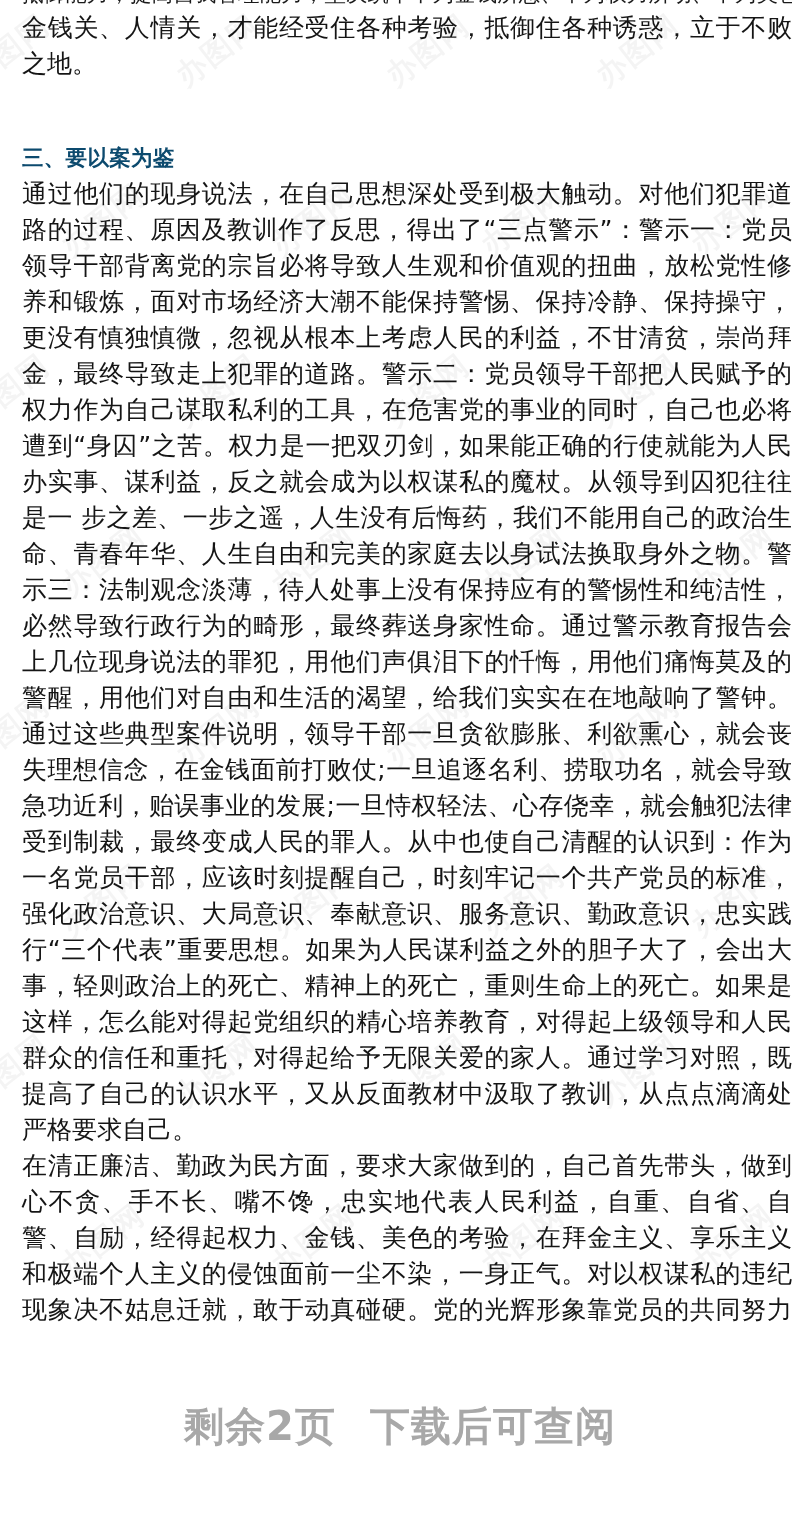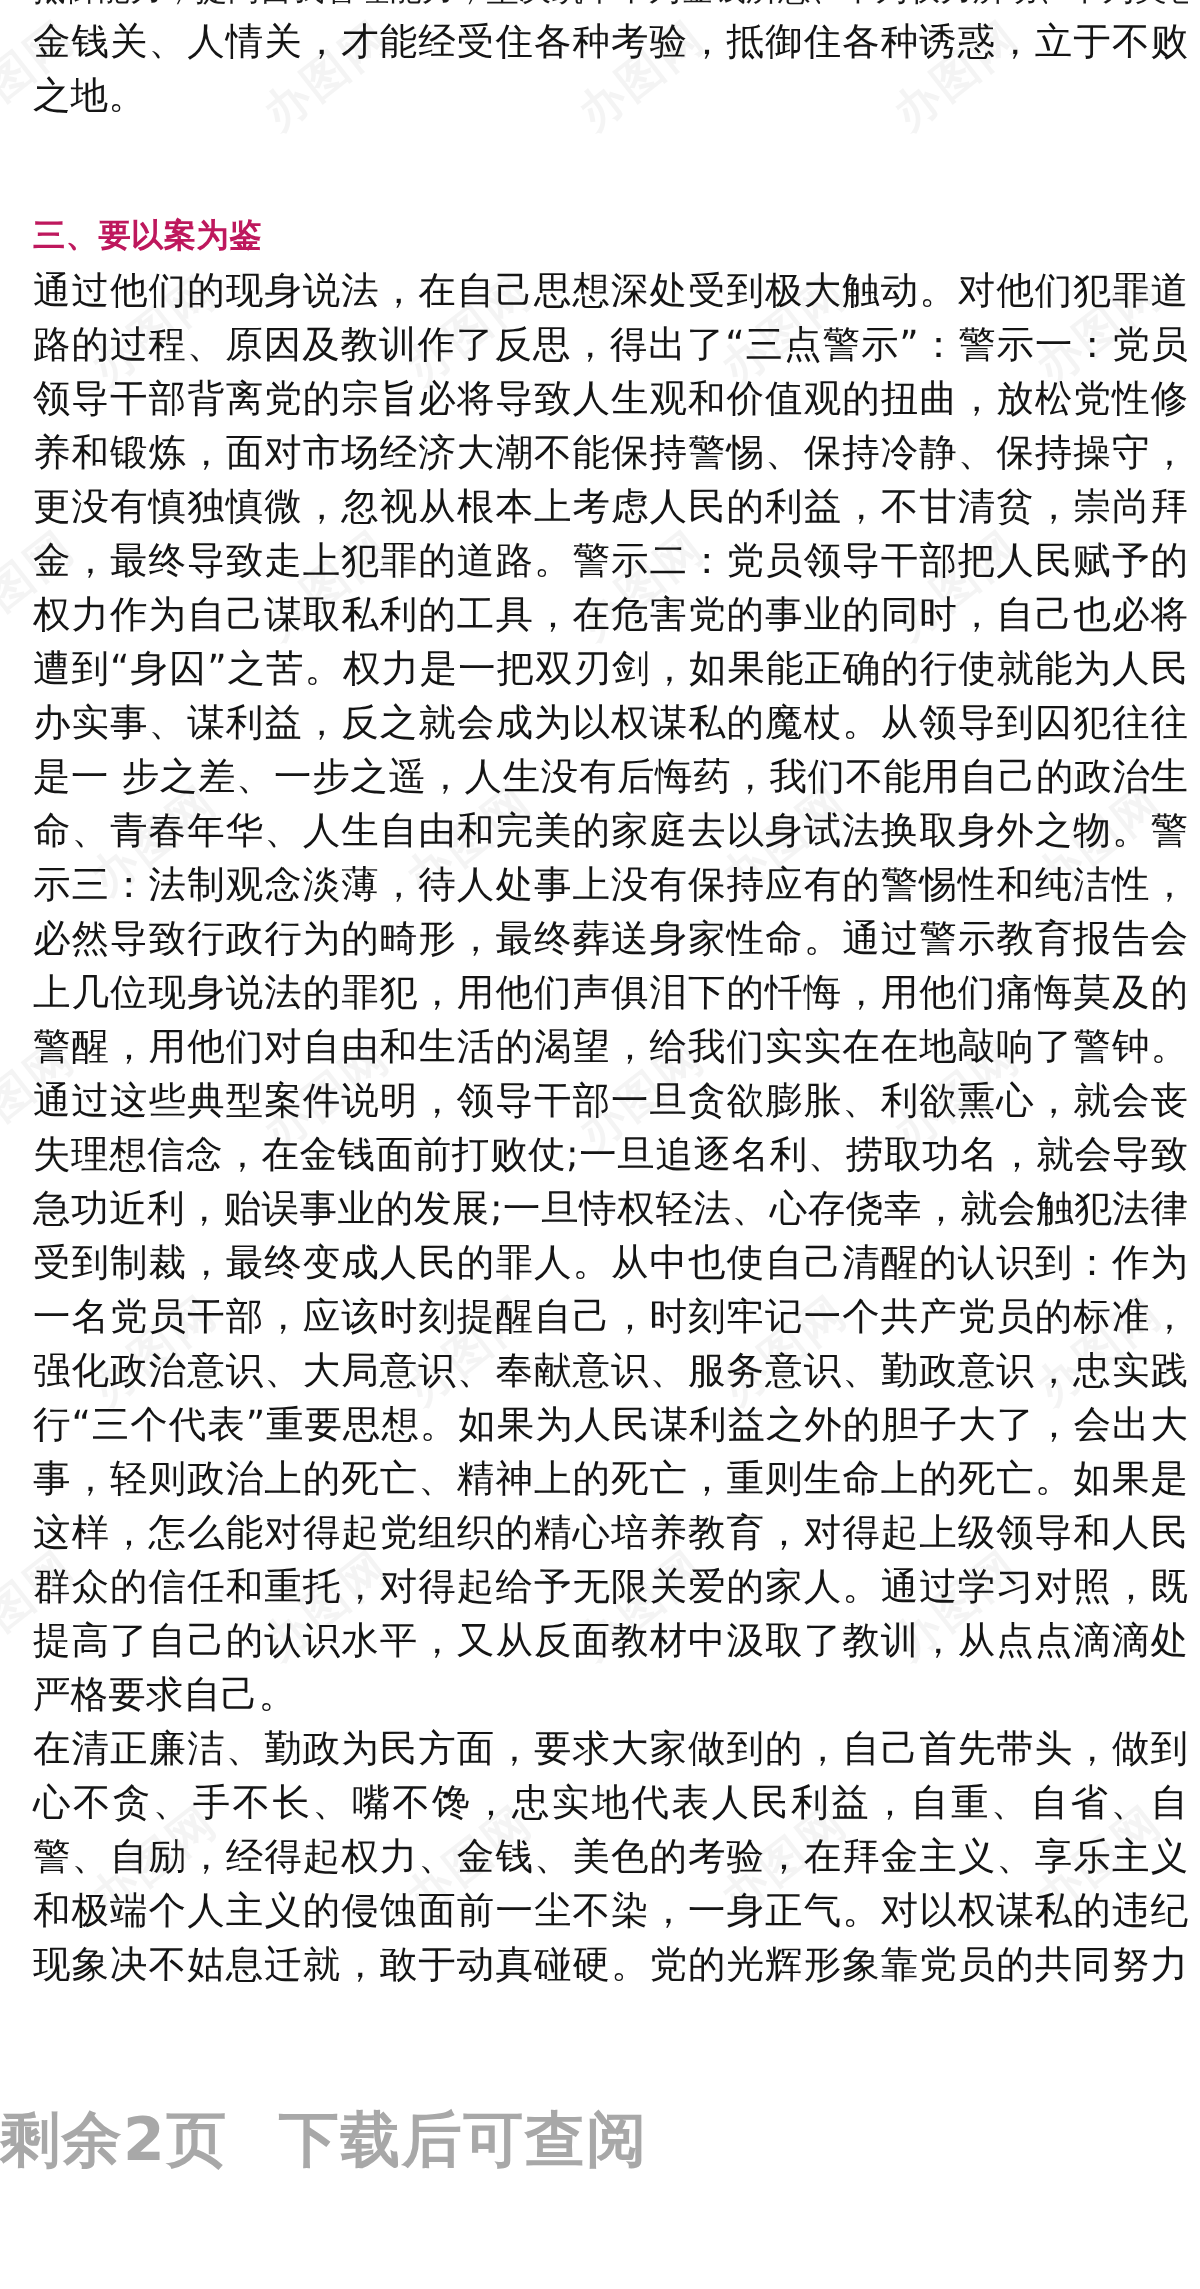--- a/index.html
+++ b/index.html
@@ -79,36 +79,36 @@
     text-justify: inter-character;
     letter-spacing: 0.05px;
     color: #151515;
   }
 
   h2.heading {
     margin: 0;
     font-size: 21.5px;
     line-height: 36px;
     font-weight: bold;
-    color: #be185d;
+    color: #0c4a6e;
     letter-spacing: 0.3px;
   }
 
   .spacer-lg { height: 58px; }
 
   #footer {
     position: absolute;
     left: 0;
     bottom: 0;
     width: 800px;
     height: 200px;
     z-index: 3;
     display: flex;
     align-items: center;
-    justify-content: flex-start;
+    justify-content: center;
     background: #ffffff;
   }
   #footer .footer-text {
     font-size: 40px;
     font-weight: bold;
     color: #a8a8a8;
     letter-spacing: 1px;
     font-family: "DejaVu Sans", "Liberation Sans", sans-serif;
   }
   #footer .gap { display: inline-block; width: 34px; }

